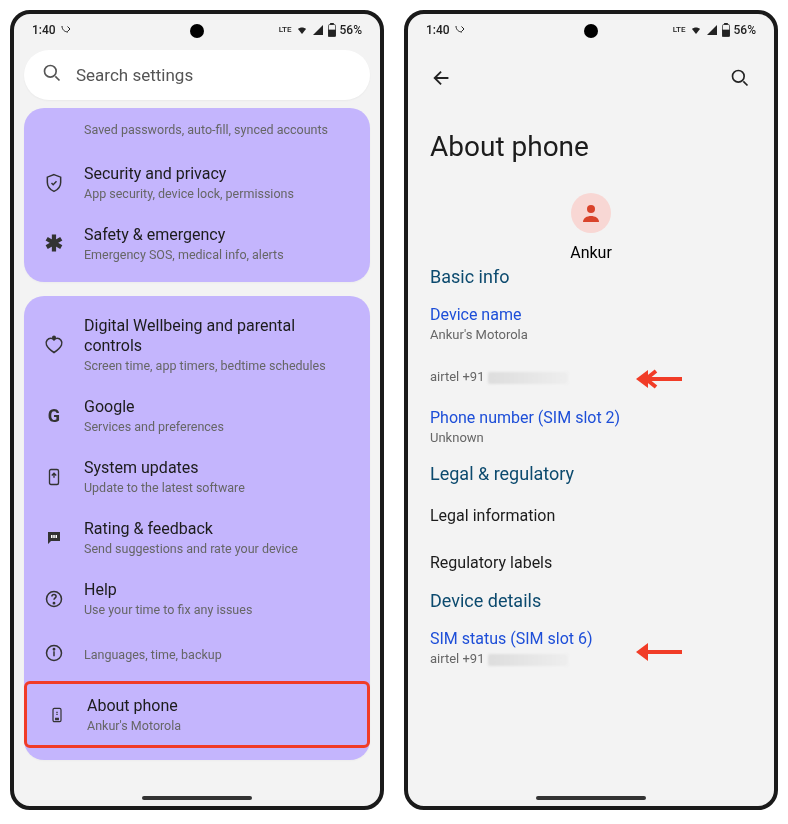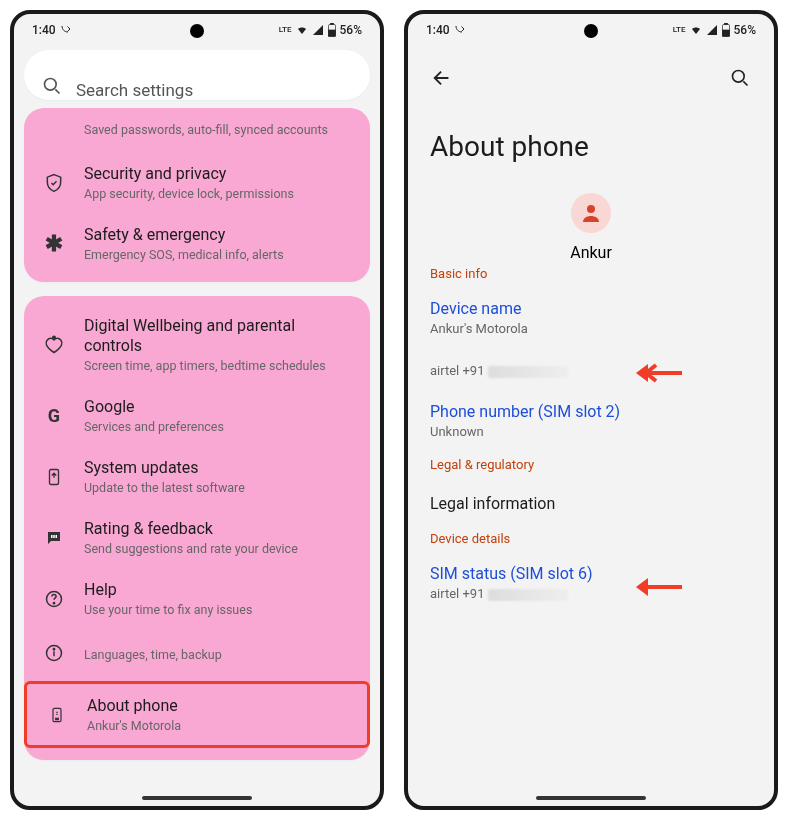--- a/index.html
+++ b/index.html
@@ -48,30 +48,30 @@
     flex: 1;
     overflow: hidden;
     padding: 4px 10px 20px 10px;
     position: relative;
   }
   .search-pill {
     background: #fff;
     border-radius: 28px;
     height: 50px;
     display: flex;
-    align-items: flex-end;
+    align-items: center;
     padding: 0 18px;
     gap: 14px;
     color: #555;
     font-size: 17px;
     margin-bottom: 8px;
     box-shadow: 0 1px 2px rgba(0,0,0,.04);
   }
   .card {
-    background: #f9a8d4;
+    background: #c4b5fd;
     border-radius: 20px;
     padding: 8px 0;
     margin-bottom: 14px;
     box-shadow: 0 1px 2px rgba(0,0,0,.03);
   }
   .setting-row {
     display: flex;
     align-items: center;
     padding: 12px 18px;
     gap: 18px;
@@ -122,22 +122,22 @@
   }
   .avatar {
     width: 40px; height: 40px;
     border-radius: 50%;
     background: #f8d7d4;
     display:flex; align-items:center; justify-content:center;
     color:#d9432b;
   }
   .profile-name { font-size: 16px; }
   .section-header {
-    font-size: 13px;
-    color: #c2410c;
+    font-size: 18px;
+    color: #0c4a6e;
     padding: 4px 16px 8px 16px;
   }
   .info-row {
     padding: 10px 16px 14px 16px;
     position: relative;
   }
   .info-title { font-size: 16px; color: #1d4ed8; }
   .info-sub { font-size: 13px; color: #666; margin-top: 3px; }
   .simple-row {
     padding: 14px 16px;
@@ -419,20 +419,21 @@
     </div>
 
     <div class="info-row">
       <div class="info-title">Phone number (SIM slot 2)</div>
       <div class="info-sub">Unknown</div>
     </div>
 
     <div class="section-header">Legal &amp; regulatory</div>
 
     <div class="simple-row">Legal information</div>
+    <div class="simple-row">Regulatory labels</div>
 
     <div class="section-header">Device details</div>
 
     <div class="info-row">
       <div class="info-title">SIM status (SIM slot 6)</div>
       <div class="info-sub">
         <span>airtel +91</span> <span class="blur"></span>
       </div>
       <div class="arrow">
         <svg viewBox="0 0 48 24">

